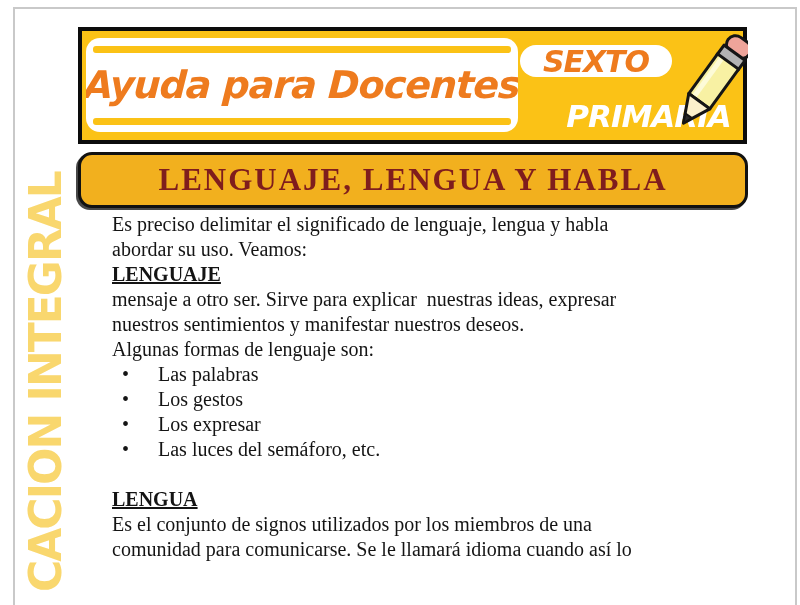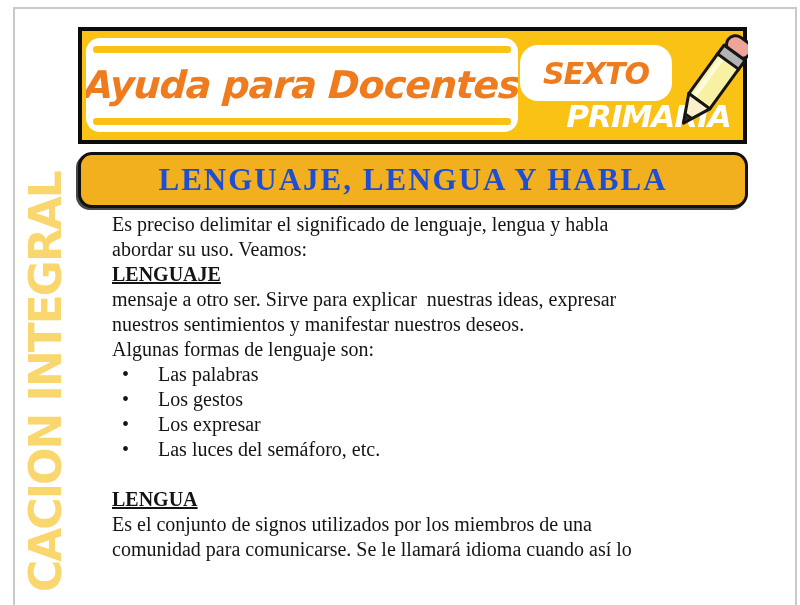--- a/index.html
+++ b/index.html
@@ -28,39 +28,39 @@
   .stripe { position:absolute; left:7px; right:7px; height:7px;
             background:var(--banner-yellow,#fbc216); border-radius:3px; }
   .stripe.top { top:8px; }
   .stripe.bot { bottom:7px; }
   .ayuda-text { position:absolute; left:0; right:0; top:18px; bottom:18px;
                 display:flex; align-items:center; justify-content:center;
                 font-family:"DejaVu Sans", sans-serif; font-weight:bold;
                 font-style:italic; font-size:38px; letter-spacing:-1px;
                 color:var(--brand-orange,#ee7b1e); transform:skewX(-3deg);
                 white-space:nowrap; }
-  .grade-box { position:absolute; left:438px; top:14px; width:152px; height:56px;
+  .grade-box { position:absolute; left:438px; top:14px; width:152px; height:32px;
                background:#ffffff; border-radius:18px;
                display:flex; align-items:center; justify-content:center; }
   .grade-box .t { font-family:"DejaVu Sans", sans-serif; font-weight:bold;
                   font-style:italic; font-size:30px; letter-spacing:-1px;
                   color:var(--brand-orange,#ee7b1e); }
   .grade-sub { position:absolute; left:440px; top:64px; width:165px; height:42px;
                display:flex; align-items:center; justify-content:center;
                font-family:"DejaVu Sans", sans-serif; font-weight:bold;
                font-style:italic; font-size:31px; letter-spacing:-1px;
                color:#ffffff; white-space:nowrap;margin-left:44px; }
   .pencil { position:absolute; left:586px; top:-2px; width:80px; height:115px; }
 
   
   .title-bar { position:absolute; left:78px; top:152px; width:670px; height:56px;
                background:var(--title-gold,#f2b01e); border:3px solid #111;
                border-radius:14px; box-shadow:-2px 2px 0 rgba(40,40,40,.85);
                display:flex; align-items:center; justify-content:center; }
-  .title-bar .t { color:#1d4ed8; font-weight:bold; font-size:31px;
+  .title-bar .t { color:#7f1d1d; font-weight:bold; font-size:31px;
                   letter-spacing:2px; font-family:"Liberation Serif", serif;
                   white-space:nowrap; }
 
   
   .content { position:absolute; left:112px; top:212px; width:585px;
              font-size:20px; line-height:25px; color:#141414; }
   .line { height:25px; white-space:pre; }
   .hd { font-weight:bold; text-decoration:underline; }
   .blank { height:25px; }
   .li { display:flex; height:25px; }

